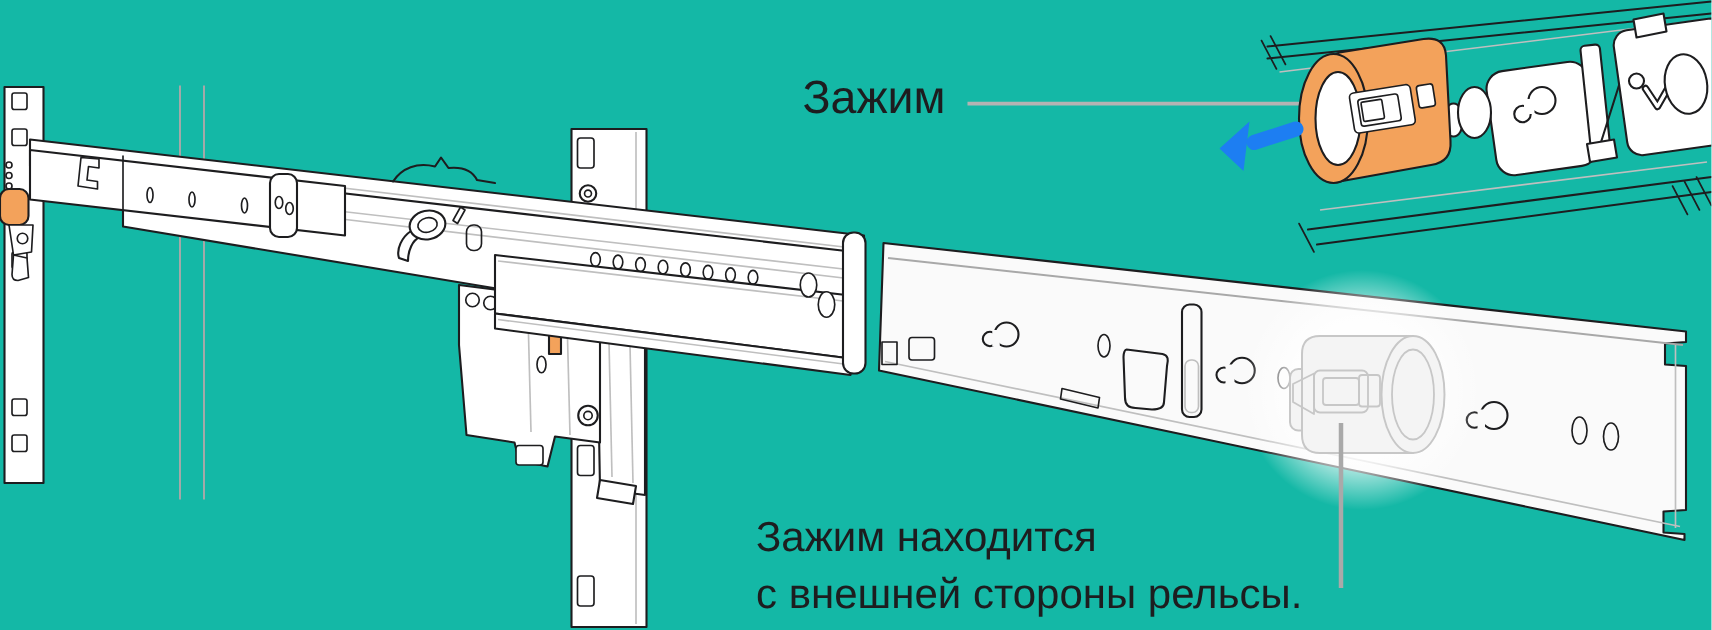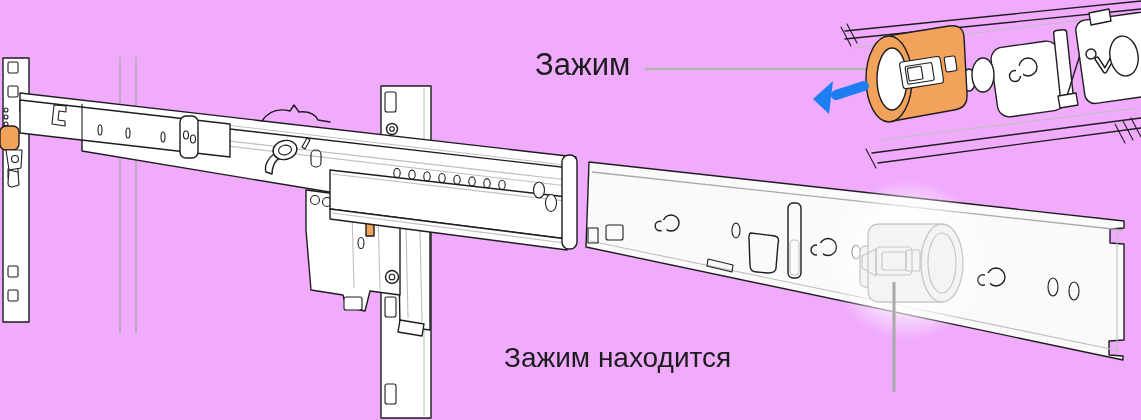--- a/index.html
+++ b/index.html
@@ -3,21 +3,21 @@
 <meta charset="utf-8">
 <style>
   :root{
     --clamp-orange:#f3a25b;
     --arrow-blue:#1d7ef2;
     --outline-dark:#1d1d1f;
     --callout-gray:#a9a9a9;
     --ghost-gray:#c7c7c7;
   }
   html,body{margin:0;padding:0;background:#fff;}
-  .canvas{position:relative;width:1141px;height:420px;background:#f0abfc;overflow:hidden;
+  .canvas{position:relative;width:1141px;height:420px;background:#14b8a6;overflow:hidden;
           font-family:"Liberation Sans","DejaVu Sans",sans-serif;}
   svg{position:absolute;left:0;top:0;}
   
   .w{fill:#ffffff;stroke:var(--outline-dark);stroke-width:1.4;stroke-linejoin:round;}
   .p{fill:#fafafa;stroke:var(--outline-dark);stroke-width:1.4;stroke-linejoin:round;}
   .o{fill:var(--clamp-orange);stroke:var(--outline-dark);stroke-width:1.4;stroke-linejoin:round;}
   .l{fill:none;stroke:var(--outline-dark);stroke-width:1.4;stroke-linecap:round;stroke-linejoin:round;}
   .t{stroke-width:1.1;}
   .g{fill:none;stroke:#bfbfbf;stroke-width:1.1;}
   .g2{fill:none;stroke:#a8a8a8;stroke-width:1.3;}
@@ -235,14 +235,15 @@
         <line x1="864" y1="86" x2="836" y2="95" stroke="var(--arrow-blue)" stroke-width="10" stroke-linecap="round"></line>
         <polygon points="813,99 833,81 829,114" fill="var(--arrow-blue)"></polygon>
       </g>
     </g>
   </svg>
 
   <div class="label label-clamp">Зажим</div>
 
   <div class="label label-caption">
     <div>Зажим находится</div>
+    <div>с внешней стороны рельсы.</div>
   </div>
 </div>
 
 </body></html>

